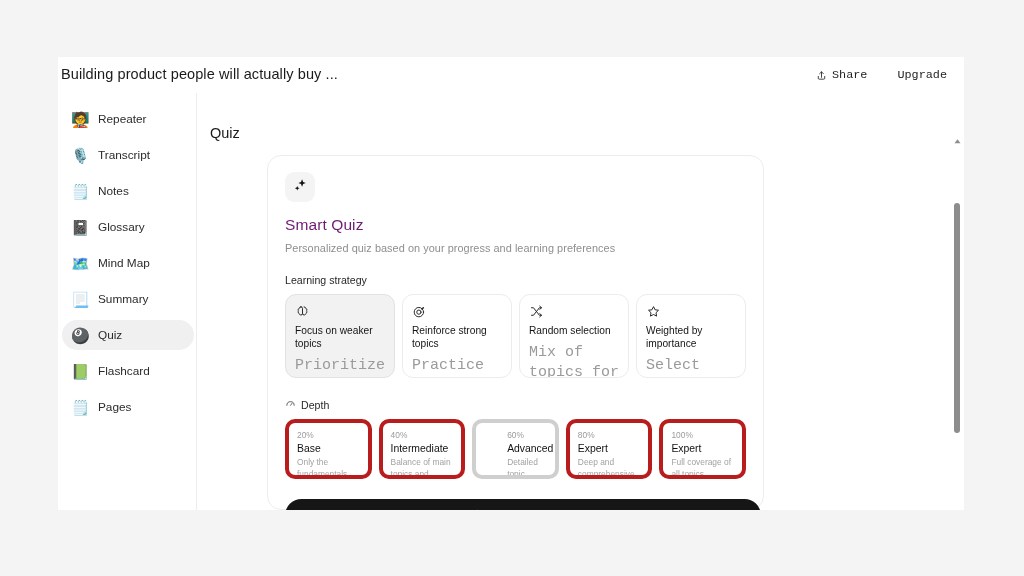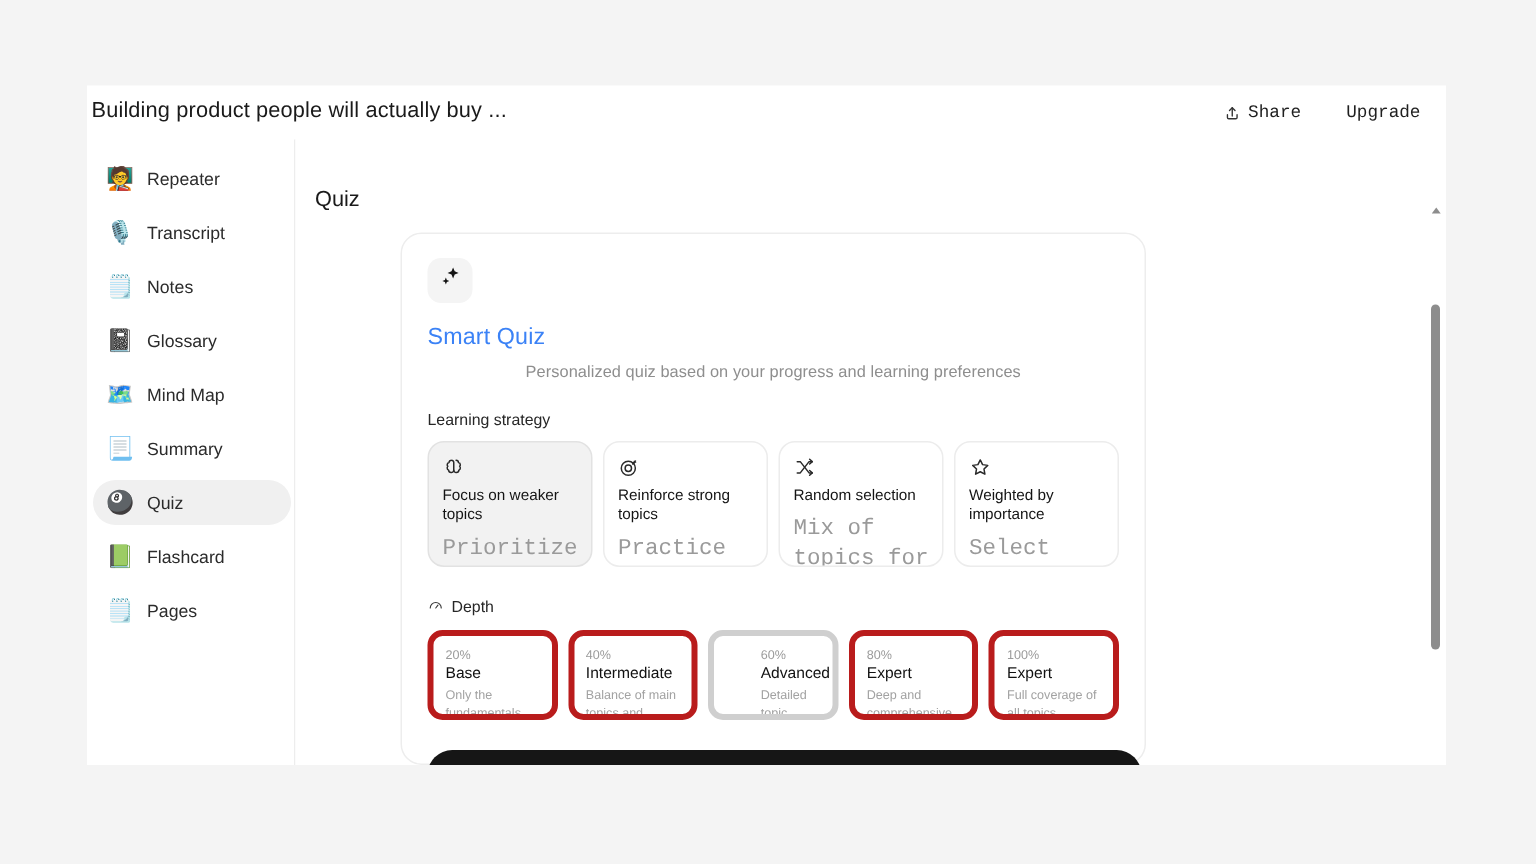--- a/index.html
+++ b/index.html
@@ -91,26 +91,26 @@
     padding: 16px 17px 0 17px;
   }
 
   .sparkle-badge {
     width: 30px; height: 30px; border-radius: 9px;
     background: #f4f4f4;
     display: flex; align-items: center; justify-content: center;
   }
   .panel-title {
     margin-top: 14px;
-    font-size: 15.5px; color: #3b82f6; font-weight: 400;
+    font-size: 15.5px; color: #701a75; font-weight: 400;
     letter-spacing: .1px;
   }
   .panel-sub {
     margin-top: 8px;
-    font-size: 10.9px; color: #8e8e8e; letter-spacing: .05px; text-align: center;
+    font-size: 10.9px; color: #8e8e8e; letter-spacing: .05px;
   }
 
   .section-label {
     margin-top: 20px;
     font-size: 10.6px; color: #272727;
     display: flex; align-items: center; gap: 5px;
   }
 
   .card-row { display: flex; gap: 7px; margin-top: 8px; }
 

